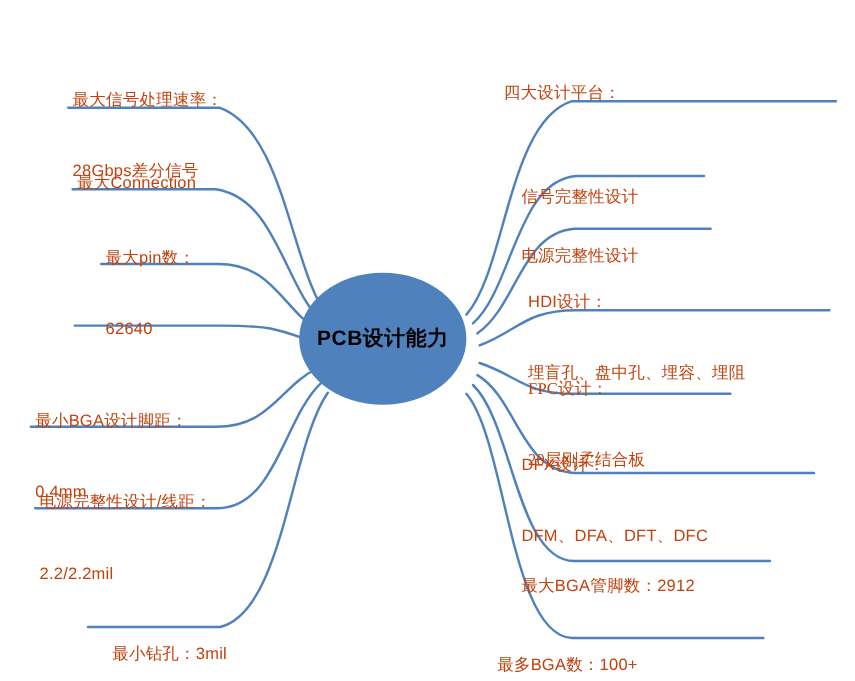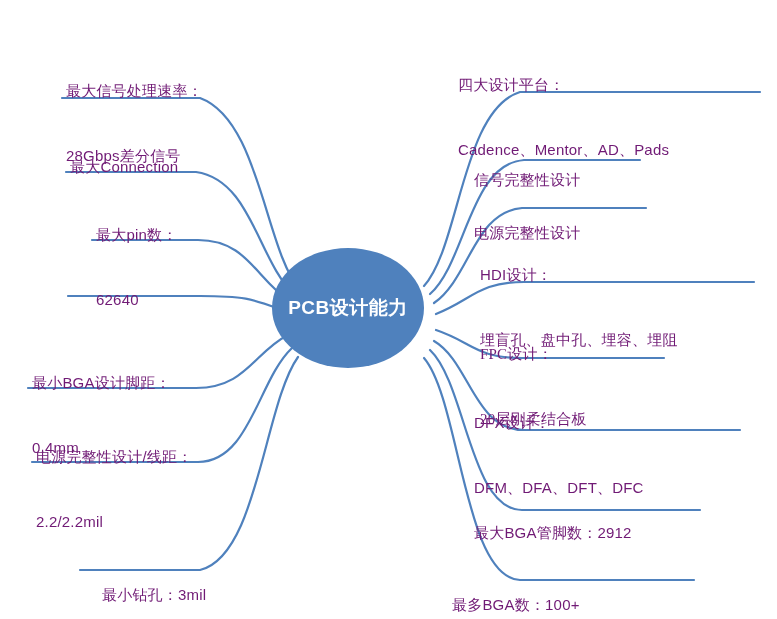--- a/index.html
+++ b/index.html
@@ -19,39 +19,39 @@
   }
   #mindmap-svg {
     position: absolute;
     left: 0;
     top: 0;
     width: 777px;
     height: 619px;
   }
   .node-label {
     position: absolute;
-    color: #701a75;
+    color: #c2410c;
     font-size: 15px;
     line-height: 1.45;
     white-space: pre;
     letter-spacing: 0.2px;
   }
   .node-label.left {
     text-align: left;
   }
   .center-circle {
     position: absolute;
     border-radius: 50%;
     background: #4f81bd;
     display: flex;
     align-items: center;
     justify-content: center;
   }
   .center-text {
-    color: #ffffff;
+    color: #000000;
     font-size: 19px;
     font-weight: bold;
     letter-spacing: 0.5px;
   }
 </style>
 </head>
 <body>
 
 <div id="canvas">
 
@@ -105,21 +105,20 @@
     <div>电源完整性设计/线距：</div>
     <div>2.2/2.2mil</div>
   </div>
 
   <div class="node-label left" style="left:102px; top:540px;">
     <div>最小钻孔：3mil</div>
   </div>
 
   <div class="node-label left" style="left:458px; top:30px;">
     <div>四大设计平台：</div>
-    <div>Cadence、Mentor、AD、Pads</div>
   </div>
 
   <div class="node-label left" style="left:474px; top:125px;">
     <div>信号完整性设计</div>
   </div>
 
   <div class="node-label left" style="left:474px; top:178px;">
     <div>电源完整性设计</div>
   </div>
 

